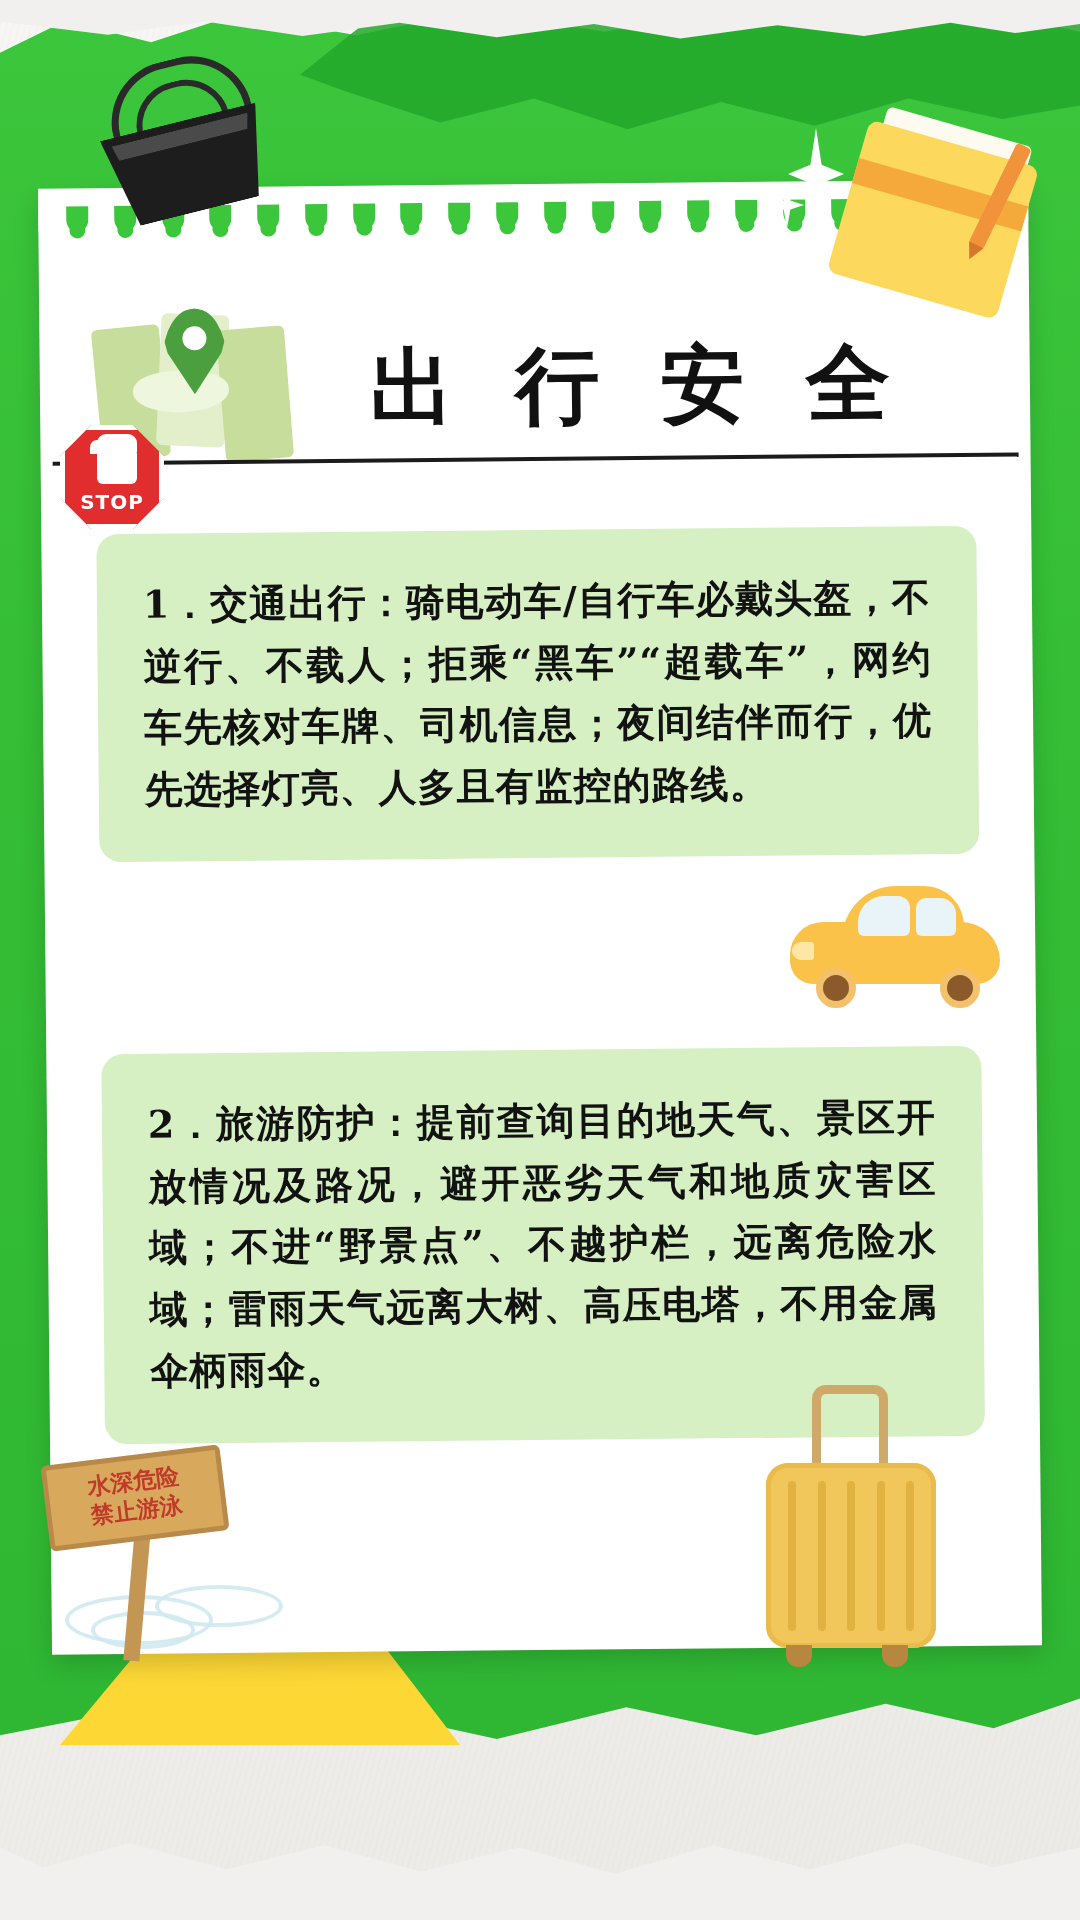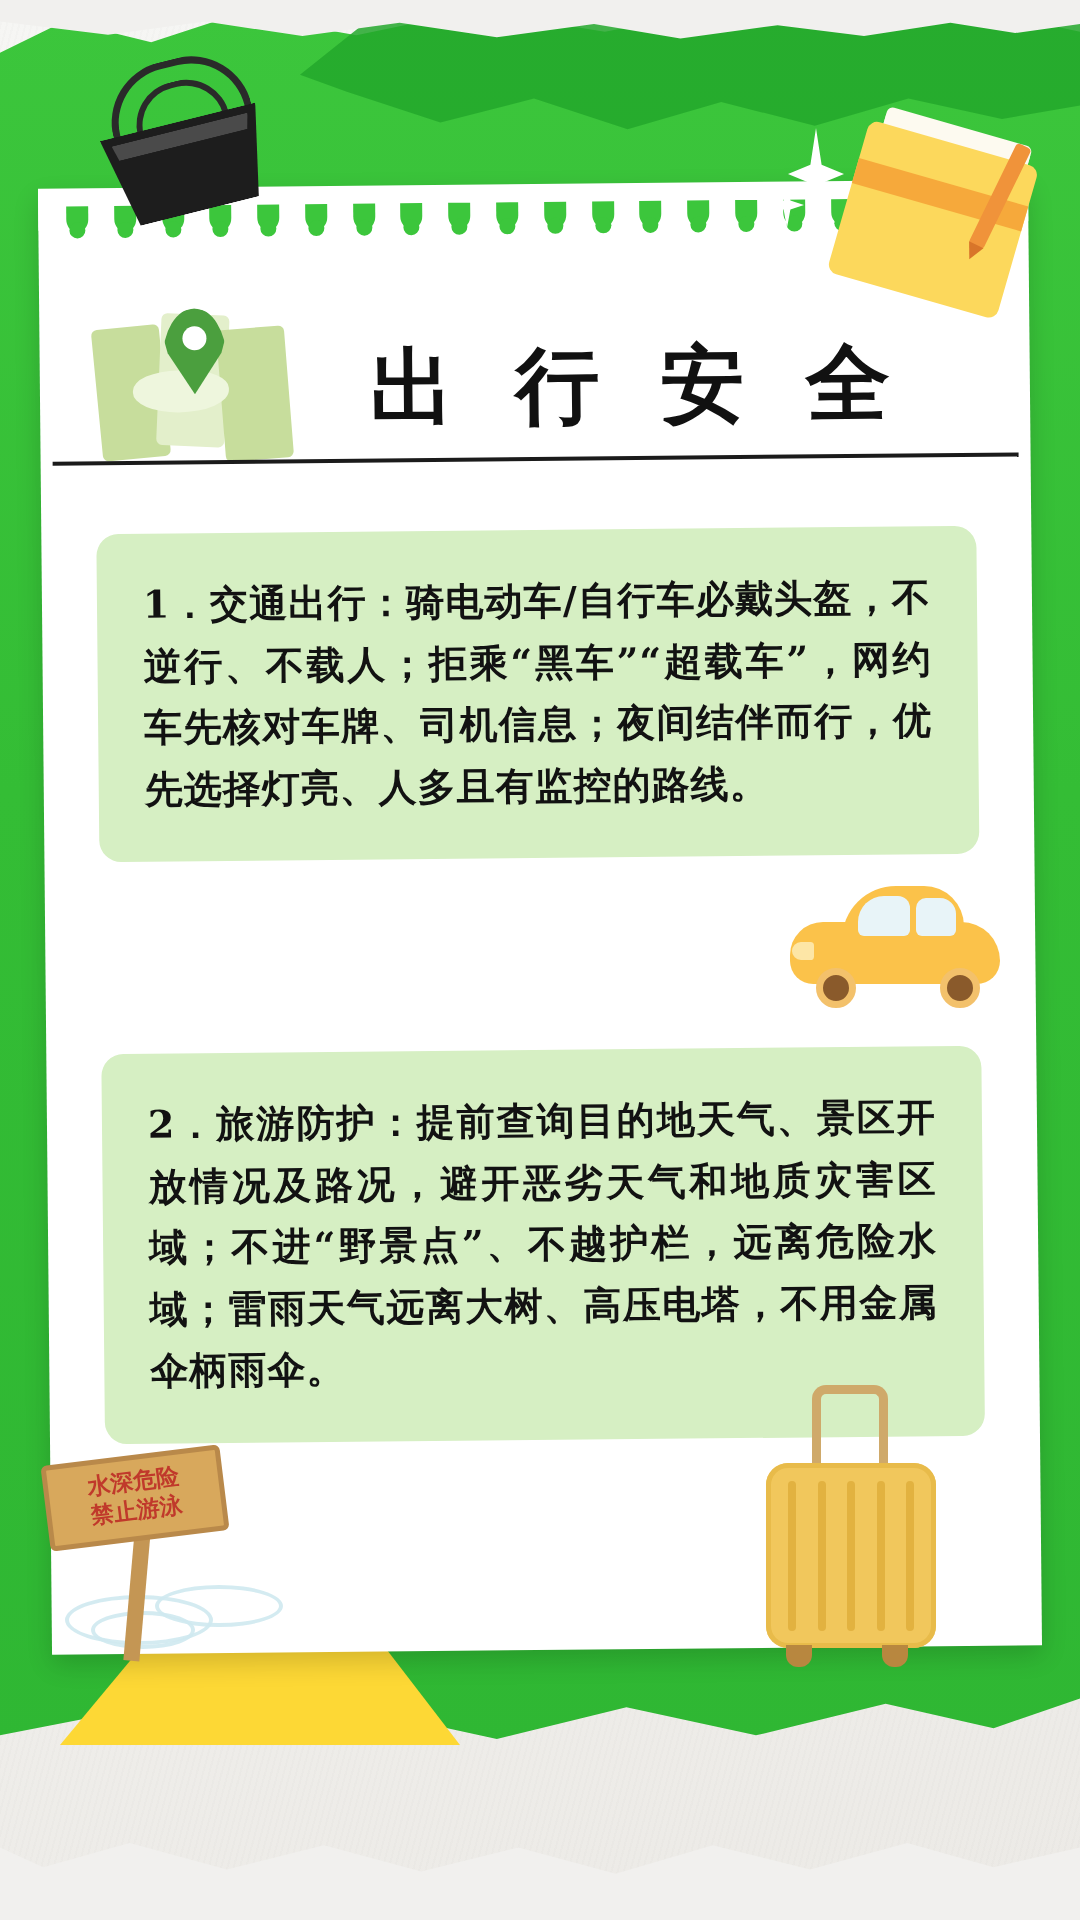--- a/index.html
+++ b/index.html
@@ -600,20 +600,24 @@
     <div class="s4 small"></div>
   </div>
 
   <div class="notebook">
     <div class="nb-pages"></div>
     <div class="nb-cover"></div>
     <div class="nb-band"></div>
     <div class="nb-pen"></div>
   </div>
 
+  <div class="stop-sign">
+    <div class="stop-hand"></div>
+    <div class="stop-text">STOP</div>
+  </div>
 
   <div class="car">
     <div class="car-top"></div>
     <div class="car-body"></div>
     <div class="car-window"></div>
     <div class="car-window2"></div>
     <div class="car-light"></div>
     <div class="car-wheel w1"></div>
     <div class="car-wheel w2"></div>
   </div>

